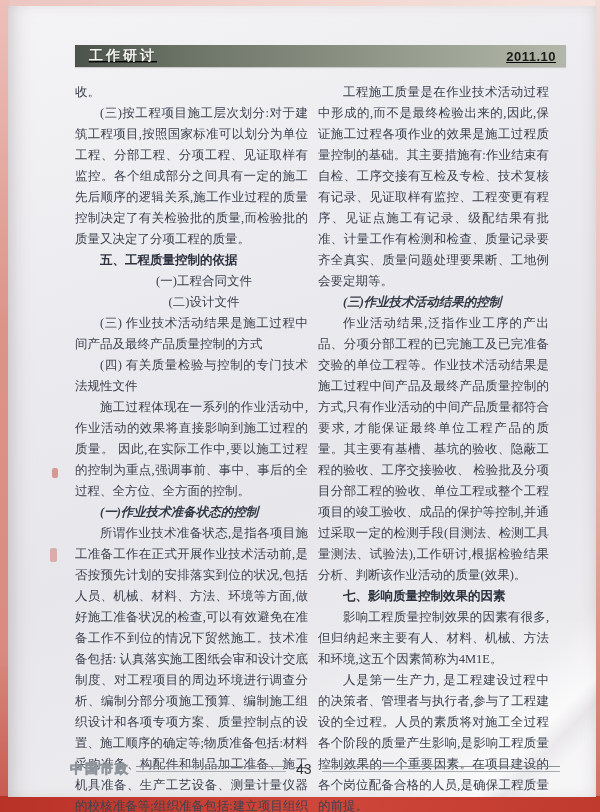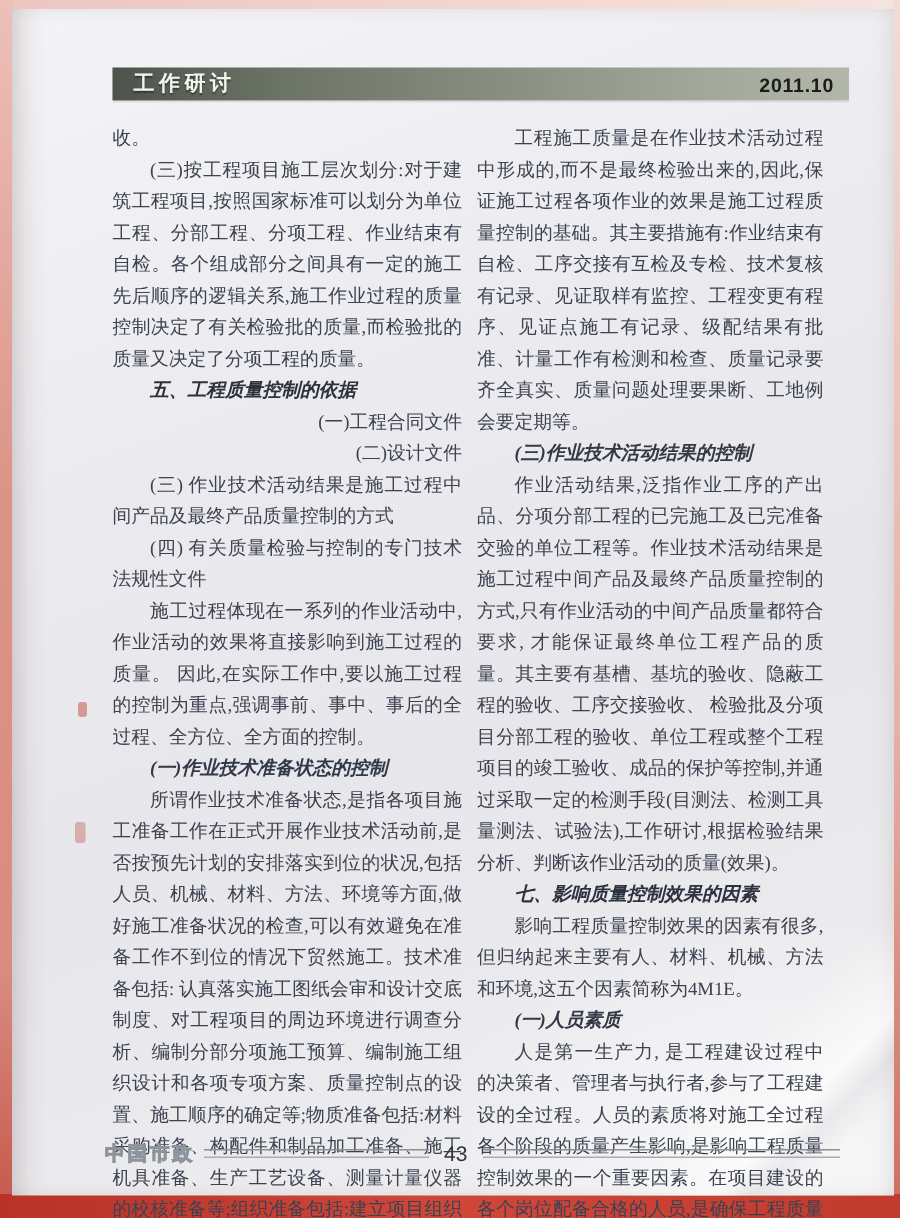--- a/index.html
+++ b/index.html
@@ -26,38 +26,39 @@
   .mark.m1{left:52px;top:468px;width:6px;height:10px;}
   .mark.m2{left:50px;top:548px;width:7px;height:14px;opacity:.4;}
   .crease{position:absolute;right:0;bottom:0;width:230px;height:200px;
     background:linear-gradient(135deg,rgba(255,255,255,0) 55%,rgba(255,255,255,.6) 72%,rgba(200,195,200,.25) 78%,rgba(255,255,255,0) 85%);}
 
   .header-bar{
     position:absolute;left:67px;top:39px;width:491px;height:22px;
     background:linear-gradient(90deg,#4c534b 0%,#6b7366 22%,#8a9183 55%,#a2a899 80%,#b2b7a9 100%);
     display:flex;align-items:center;justify-content:space-between;
     box-shadow:0 1px 1px rgba(0,0,0,.15);
+    text-decoration:underline;
   }
   .header-title{
     color:#f4f4f0;font-family:"Liberation Sans","DejaVu Sans",sans-serif;
     font-weight:bold;font-size:14px;letter-spacing:3px;padding-left:14px;
     text-shadow:0 1px 1px rgba(0,0,0,.4);
   }
   .header-issue{
     color:#1c1d1a;font-family:"Liberation Sans","DejaVu Sans",sans-serif;
     font-size:13px;font-weight:bold;letter-spacing:.5px;padding-right:10px;margin-left:15px;
   }
 
   .col{position:absolute;top:76px;font-size:12.5px;line-height:21px;color:#3c4250;}
   .col-left{left:67px;width:233px;}
   .col-right{left:310px;width:231px;}
   .blk{margin:0;text-align:justify;text-indent:2em;word-break:break-all;}
   .blk.cont{text-indent:0;}
-  .blk.h{font-family:"Liberation Sans","DejaVu Sans",sans-serif;font-weight:bold;color:#2c323e;text-align:left;font-style:italic;}
-  .blk.item{text-align:right;}
+  .blk.h{font-family:"Liberation Sans","DejaVu Sans",sans-serif;font-weight:bold;color:#2c323e;text-align:left;}
+  .blk.item{text-align:center;}
   .blk.sub{font-style:italic;font-weight:600;color:#333a47;text-align:left;}
 
   .footer{
     position:absolute;left:62px;top:753px;width:496px;height:20px;
     display:flex;align-items:center;
   }
   .footer-logo{
     font-family:"Liberation Sans","DejaVu Sans",sans-serif;font-size:13px;font-weight:bold;
     letter-spacing:2px;color:#c9cdd1;-webkit-text-stroke:0.7px #8d949b;white-space:nowrap;
   }
@@ -78,37 +79,36 @@
 <div class="page">
   <div class="crease"></div>
 
   <div class="header-bar">
     <span class="header-title">工作研讨</span>
     <span class="header-issue">2011.10</span>
   </div>
 
   <div class="col col-left">
       <p class="blk cont">收。</p>
-      <p class="blk para">(三)按工程项目施工层次划分:对于建筑工程项目,按照国家标准可以划分为单位工程、分部工程、分项工程、作业结束有自检。各个组成部分之间具有一定的施工先后顺序的逻辑关系,施工作业过程的质量控制决定了有关检验批的质量,而检验批的质量又决定了分项工程的质量。</p>
+      <p class="blk para">(三)按工程项目施工层次划分:对于建筑工程项目,按照国家标准可以划分为单位工程、分部工程、分项工程、见证取样有监控。各个组成部分之间具有一定的施工先后顺序的逻辑关系,施工作业过程的质量控制决定了有关检验批的质量,而检验批的质量又决定了分项工程的质量。</p>
       <p class="blk h">五、工程质量控制的依据</p>
       <p class="blk item">(一)工程合同文件</p>
       <p class="blk item">(二)设计文件</p>
       <p class="blk para">(三) 作业技术活动结果是施工过程中间产品及最终产品质量控制的方式</p>
       <p class="blk para">(四) 有关质量检验与控制的专门技术法规性文件</p>
       <p class="blk para">施工过程体现在一系列的作业活动中,作业活动的效果将直接影响到施工过程的质量。 因此,在实际工作中,要以施工过程的控制为重点,强调事前、事中、事后的全过程、全方位、全方面的控制。</p>
       <p class="blk sub">(一)作业技术准备状态的控制</p>
       <p class="blk para">所谓作业技术准备状态,是指各项目施工准备工作在正式开展作业技术活动前,是否按预先计划的安排落实到位的状况,包括人员、机械、材料、方法、环境等方面,做好施工准备状况的检查,可以有效避免在准备工作不到位的情况下贸然施工。技术准备包括: 认真落实施工图纸会审和设计交底制度、对工程项目的周边环境进行调查分析、编制分部分项施工预算、编制施工组织设计和各项专项方案、质量控制点的设置、施工顺序的确定等;物质准备包括:材料采购准备、构配件和制品加工准备、施工机具准备、生产工艺设备、测量计量仪器的校核准备等;组织准备包括:建立项目组织机构、建立相关制度、配套管理人员、集结施工队伍、对施工队伍进行入场教育、特殊工种持证上岗等。 施工现场准备包括:控制网、水准点、标桩的测量、现场“五通一平”,办公及生活临时设施建设、施工现场总体布置等。</p>
     </div>
   <div class="col col-right">
       <p class="blk para">工程施工质量是在作业技术活动过程中形成的,而不是最终检验出来的,因此,保证施工过程各项作业的效果是施工过程质量控制的基础。其主要措施有:作业结束有自检、工序交接有互检及专检、技术复核有记录、见证取样有监控、工程变更有程序、见证点施工有记录、级配结果有批准、计量工作有检测和检查、质量记录要齐全真实、质量问题处理要果断、工地例会要定期等。</p>
       <p class="blk sub">(三)作业技术活动结果的控制</p>
       <p class="blk para">作业活动结果,泛指作业工序的产出品、分项分部工程的已完施工及已完准备交验的单位工程等。作业技术活动结果是施工过程中间产品及最终产品质量控制的方式,只有作业活动的中间产品质量都符合要求, 才能保证最终单位工程产品的质量。其主要有基槽、基坑的验收、隐蔽工程的验收、工序交接验收、 检验批及分项目分部工程的验收、单位工程或整个工程项目的竣工验收、成品的保护等控制,并通过采取一定的检测手段(目测法、检测工具量测法、试验法),工作研讨,根据检验结果分析、判断该作业活动的质量(效果)。</p>
       <p class="blk h">七、影响质量控制效果的因素</p>
       <p class="blk para">影响工程质量控制效果的因素有很多,但归纳起来主要有人、材料、机械、方法和环境,这五个因素简称为4M1E。</p>
-      <p class="blk sub">(一)人员素质</p>
       <p class="blk para">人是第一生产力, 是工程建设过程中的决策者、管理者与执行者,参与了工程建设的全过程。人员的素质将对施工全过程各个阶段的质量产生影响,是影响工程质量控制效果的一个重要因素。在项目建设的各个岗位配备合格的人员,是确保工程质量的前提。</p>
     </div>
 
   <div class="footer">
     <span class="footer-logo">中国市政</span>
     <span class="rule short"></span>
     <span class="page-number">43</span>
     <span class="rule"></span>
   </div>
 </div>

